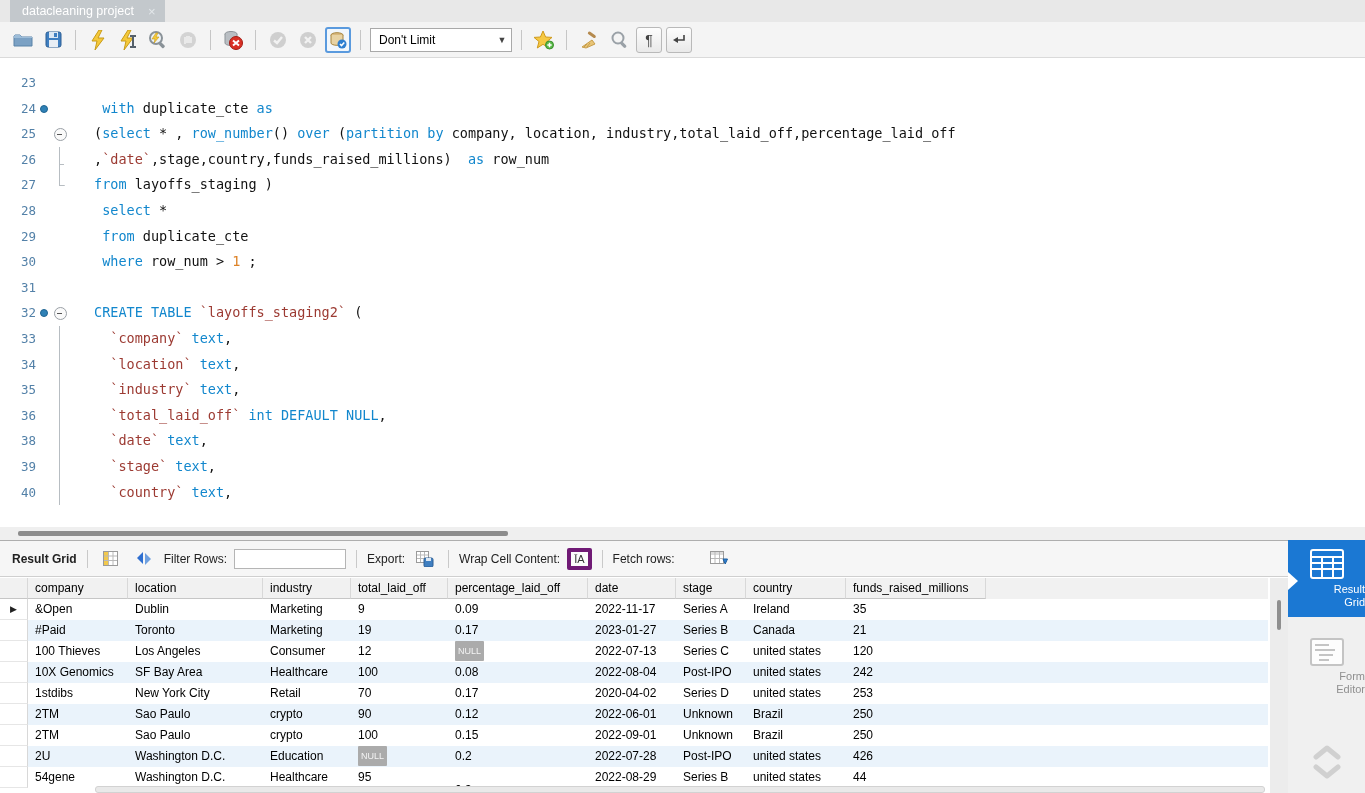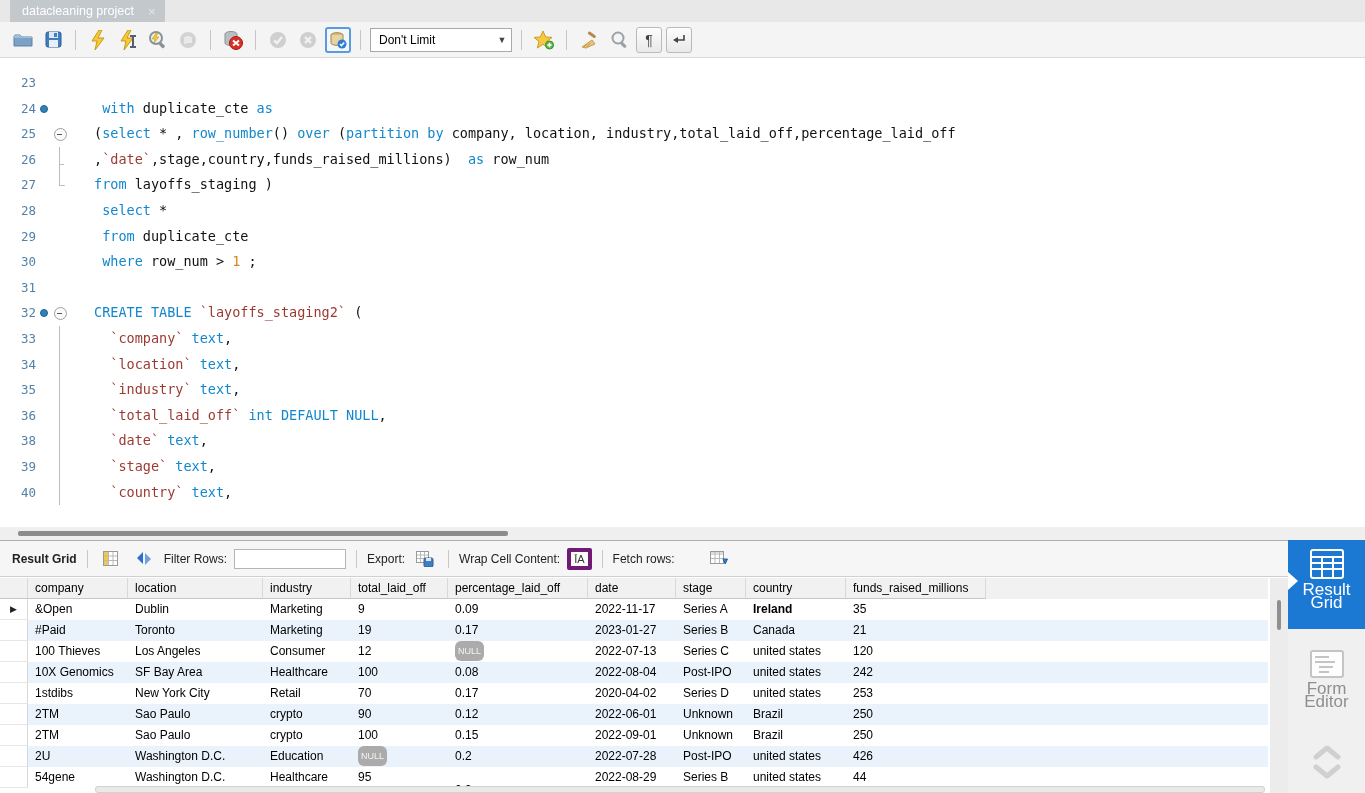--- a/index.html
+++ b/index.html
@@ -83,31 +83,31 @@
   .grid-header { display:flex; height:21px; background:#f1f1f1; }
   .hcell { border-right:1px solid #d8d8d8; border-bottom:1px solid #c6c6c6; padding-left:7px;
            line-height:20px; overflow:hidden; white-space:nowrap; flex:none; }
   .grow { display:flex; height:21px; }
   .grow.alt { background:#eaf3fb; }
   .gutter { width:28px; flex:none; background:#fff; border-right:1px solid #d8d8d8;
             border-bottom:1px solid #e6e6e6; text-align:center; font-size:9px; color:#222;
             line-height:21px; }
   .gcell { padding-left:7px; line-height:21px; white-space:nowrap; overflow:hidden; flex:none; }
   .null-badge { display:inline-block; background:#ababab; color:#f4f4f4; font-size:9px;
-                line-height:12px; padding:4px 3px; border-radius:6px; vertical-align:middle;
+                line-height:12px; padding:4px 3px; border-radius:1px; vertical-align:middle;
                 margin-top:-2px; }
   .grid-vscroll { position:absolute; top:578px; left:1270px; width:18px; bottom:0; background:#ececec; }
   .grid-vscroll .thumb { position:absolute; left:7px; top:22px; width:4px; height:30px;
                          background:#8f8f8f; border-radius:2px; }
   .grid-hscroll { position:absolute; bottom:0; left:95px; width:1170px; height:7px;
                   background:#e9e9e9; border:1px solid #d2d2d2; border-radius:3px; }
 
   
   .sidebar { position:absolute; top:540px; right:0; width:77px; bottom:0; background:#f0f0f0; }
-  .sb-item { width:100%; text-align:center; padding:9px 0 20px; font-size:17px; line-height:13px;
+  .sb-item { width:100%; text-align:right; padding:9px 0 8px; font-size:11px; line-height:13px;
              color:#8f8f8f; position:relative; }
   .sb-item.selected { background:#1b78d3; color:#ffffff; }
   .sb-notch { position:absolute; left:0; top:32px; width:0; height:0;
               border-top:9px solid transparent; border-bottom:9px solid transparent;
               border-left:10px solid #ffffff; }
   .sb-icon { display:block; margin:0 auto 4px; }
   .sb-chevrons { position:absolute; bottom:14px; left:0; width:100%; text-align:center; }
 
   svg { display:block; }
 </style>
@@ -355,21 +355,21 @@
     <div>
         <div class="grow">
           <div class="gutter">▶</div>
           <div class="gcell" style="width: 100px;">&amp;Open</div>
           <div class="gcell" style="width: 135px;">Dublin</div>
           <div class="gcell" style="width: 88px;">Marketing</div>
           <div class="gcell" style="width: 97px;">9</div>
           <div class="gcell" style="width: 140px;">0.09</div>
           <div class="gcell" style="width: 88px;">2022-11-17</div>
           <div class="gcell" style="width: 70px;">Series A</div>
-          <div class="gcell" style="width: 100px; font-weight: bold;">Ireland</div>
+          <div class="gcell" style="width: 100px;">Ireland</div>
           <div class="gcell" style="width: 140px;">35</div>
         </div>
         <div class="grow alt">
           <div class="gutter"></div>
           <div class="gcell" style="width: 100px;">#Paid</div>
           <div class="gcell" style="width: 135px;">Toronto</div>
           <div class="gcell" style="width: 88px;">Marketing</div>
           <div class="gcell" style="width: 97px;">19</div>
           <div class="gcell" style="width: 140px;">0.17</div>
           <div class="gcell" style="width: 88px;">2023-01-27</div>

